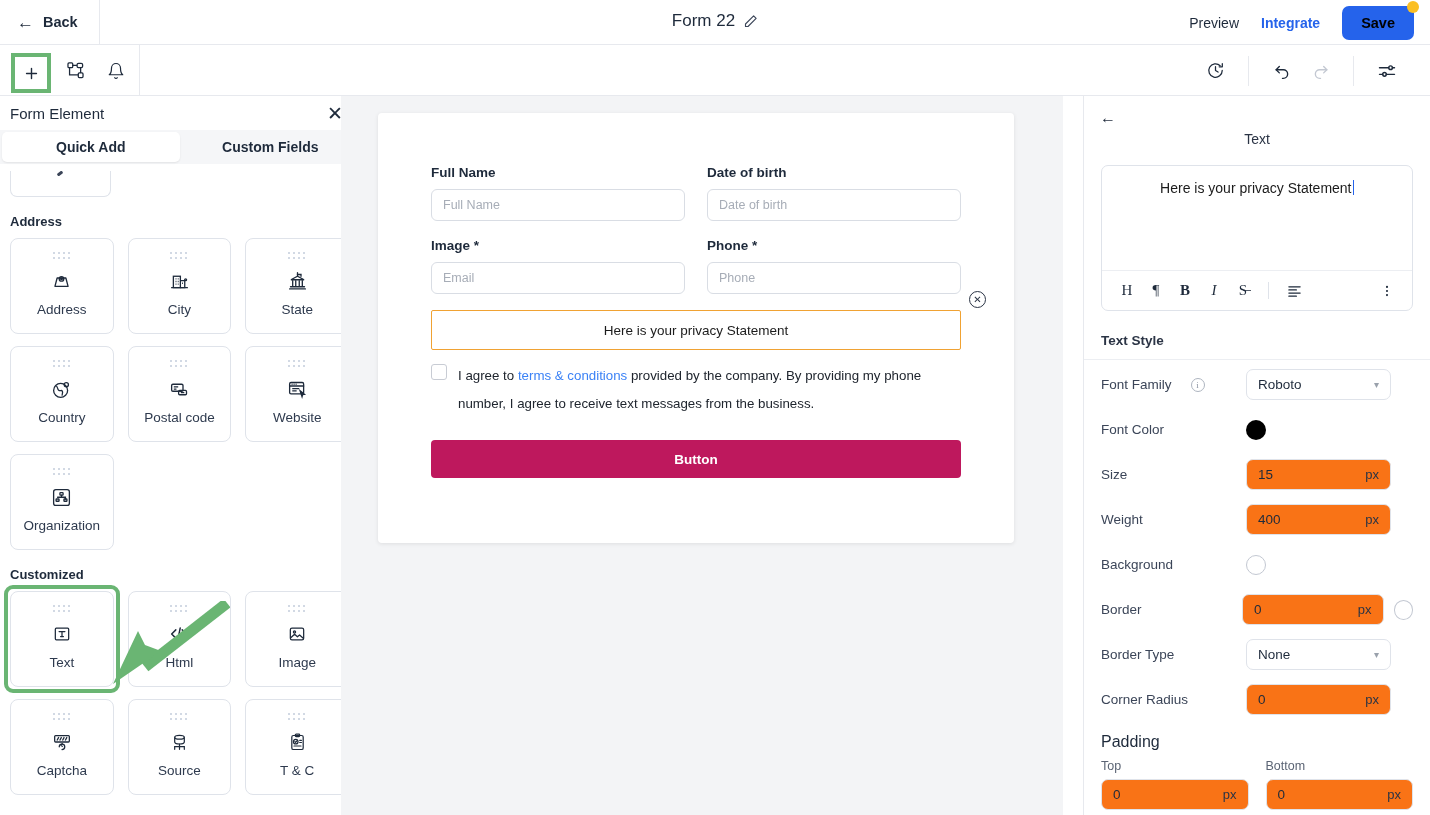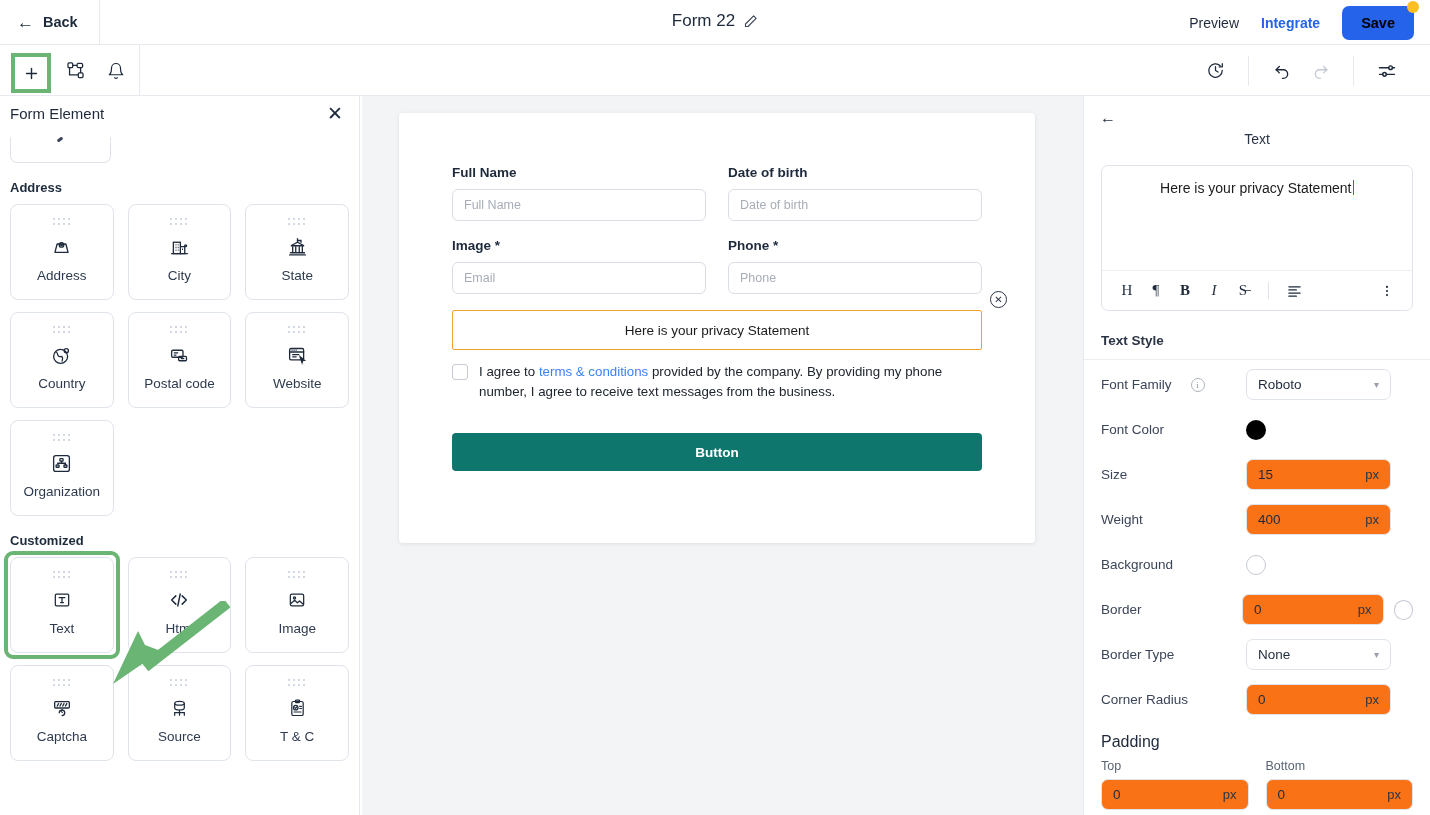--- a/index.html
+++ b/index.html
@@ -119,21 +119,21 @@
   .lp-card .ic { margin-top: 8px; height: 24px; display: flex; align-items: center; color: #1e2a3b; }
   .lp-card .lbl { margin-top: 9px; font-size: 13.5px; color: #2e3a4e; }
   .lp-card-wrap { position: relative; }
   .lp-card-wrap.highlight { outline: 4px solid #6ab573; outline-offset: 2px; border-radius: 3px; }
 
   
   .green-arrow { position: absolute; left: 105px; top: 505px; pointer-events: none; }
 
   
   .canvas {
-    position: absolute; top: 96px; left: 362px; width: 722px; height: 719px;
+    position: absolute; top: 96px; left: 341px; width: 722px; height: 719px;
     background: #f3f4f6; overflow: hidden;
   }
   .form-card {
     position: absolute; left: 37px; top: 17px; width: 636px; height: 430px;
     background: #fff; border-radius: 4px; box-shadow: 0 1px 4px rgba(0,0,0,.09);
   }
   .form-inner { padding: 52px 53px 0 53px; }
   .row2 { display: flex; gap: 22px; }
   .fld { flex: 1; }
   .fld-label { font-size: 13.5px; font-weight: 700; color: #1e2a3b; margin-bottom: 9px; }
@@ -156,24 +156,24 @@
     width: 17px; height: 17px; border-radius: 50%; border: 1.6px solid #2b3445;
     display: flex; align-items: center; justify-content: center;
     font-size: 10px; color: #2b3445; background: #fff; cursor: pointer;
     line-height: 1;
   }
   .agree-row { display: flex; gap: 11px; margin-top: 12px; }
   .agree-box {
     width: 16px; height: 16px; border: 1px solid #c8ccd4; border-radius: 3px;
     flex: none; margin-top: 2px; cursor: pointer; background: #fff;
   }
-  .agree-text { font-size: 13.3px; line-height: 20px; color: #20262f; }
+  .agree-text { font-size: 13.3px; line-height: 28px; color: #20262f; }
   .agree-link { color: #3b82f6; cursor: pointer; }
   .submit-btn {
-    margin-top: 31px; width: 100%; height: 38px; background: #0f766e; border: none;
+    margin-top: 22px; width: 100%; height: 38px; background: #be185d; border: none;
     border-radius: 4px; color: #fff; font-size: 13.5px; font-weight: 700;
     cursor: pointer; font-family: inherit;
   }
 
   
   .rightpanel {
     position: absolute; top: 96px; left: 1083px; width: 347px; height: 719px;
     background: #fff; border-left: 1px solid #e7e9ee; overflow: hidden;
   }
   .rp-head { position: relative; height: 52px; }
@@ -319,20 +319,24 @@
       </div>
     </div>
   </div>
 
   <div class="leftpanel">
     <div class="lp-header">
       <span class="lp-title">Form Element</span>
       <span class="lp-close">✕</span>
     </div>
 
+    <div class="lp-tabs">
+      <div class="lp-tab active">Quick Add</div>
+      <div class="lp-tab">Custom Fields</div>
+    </div>
 
     <div class="lp-scroll">
 
       <div class="lp-sliver"></div>
 
       <div class="lp-group-label">Address</div>
       <div class="lp-grid">
 
         <div class="lp-card-wrap">
           <div class="lp-card">

